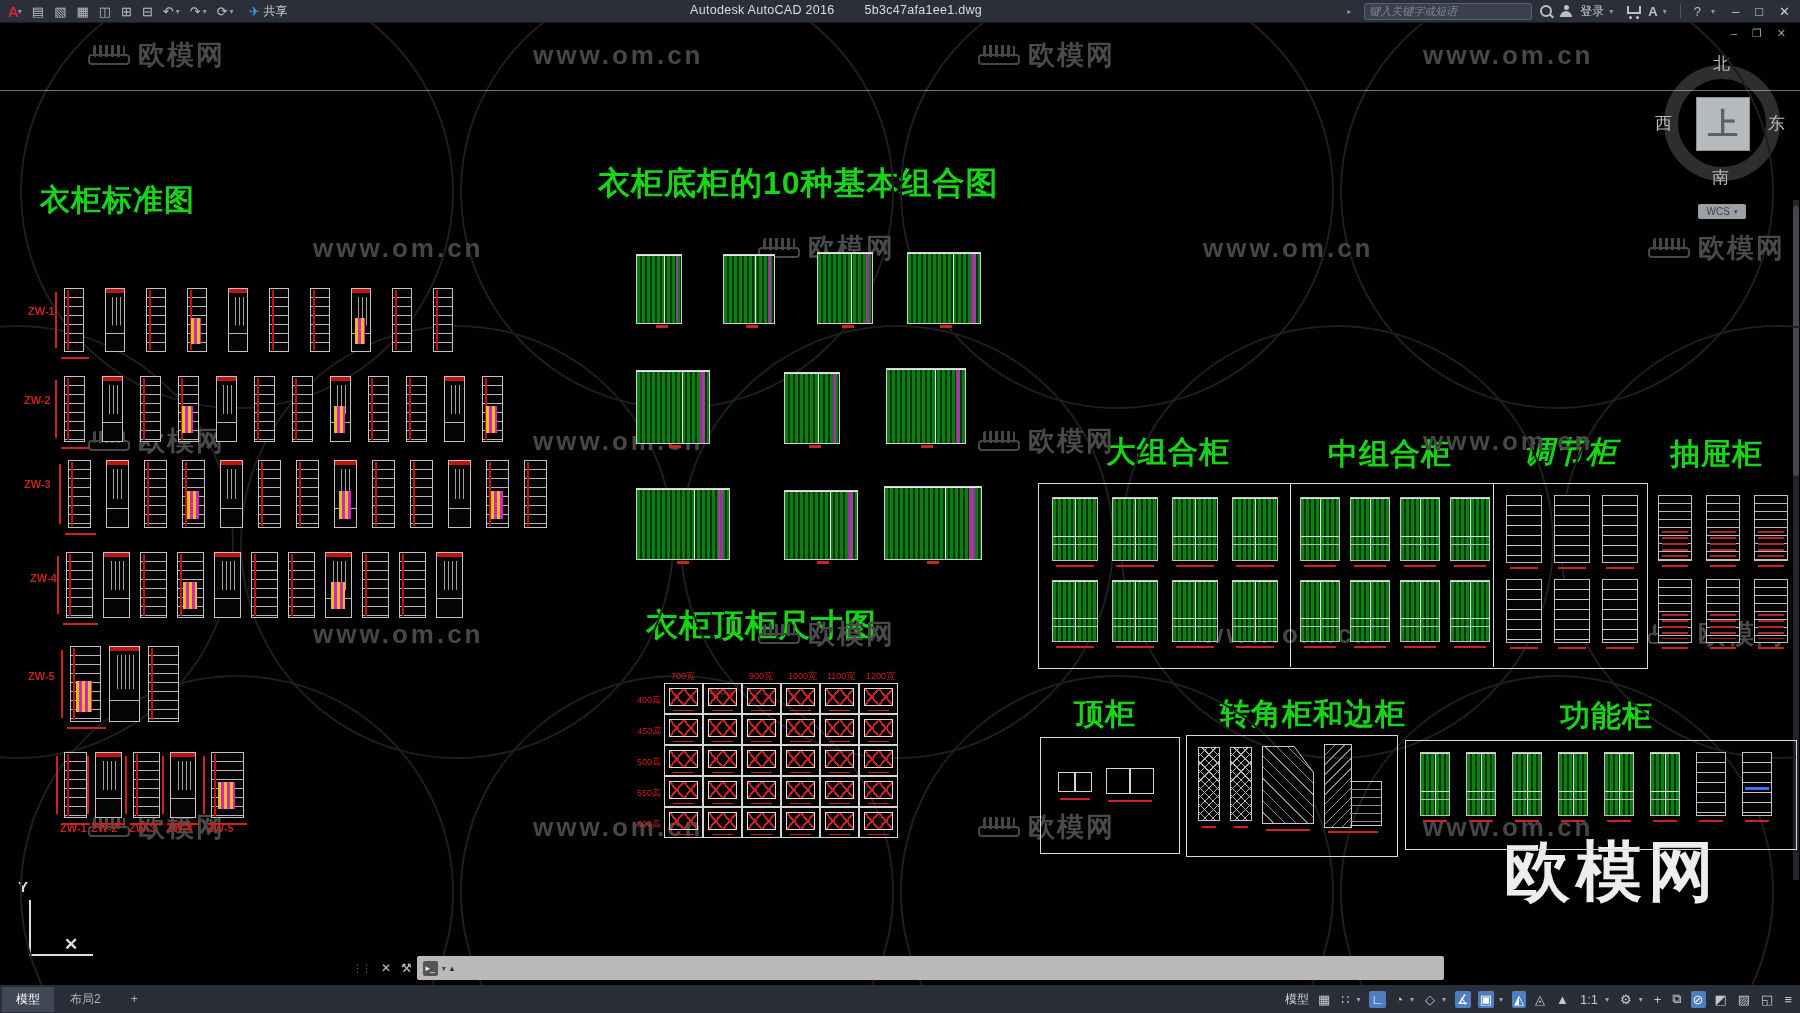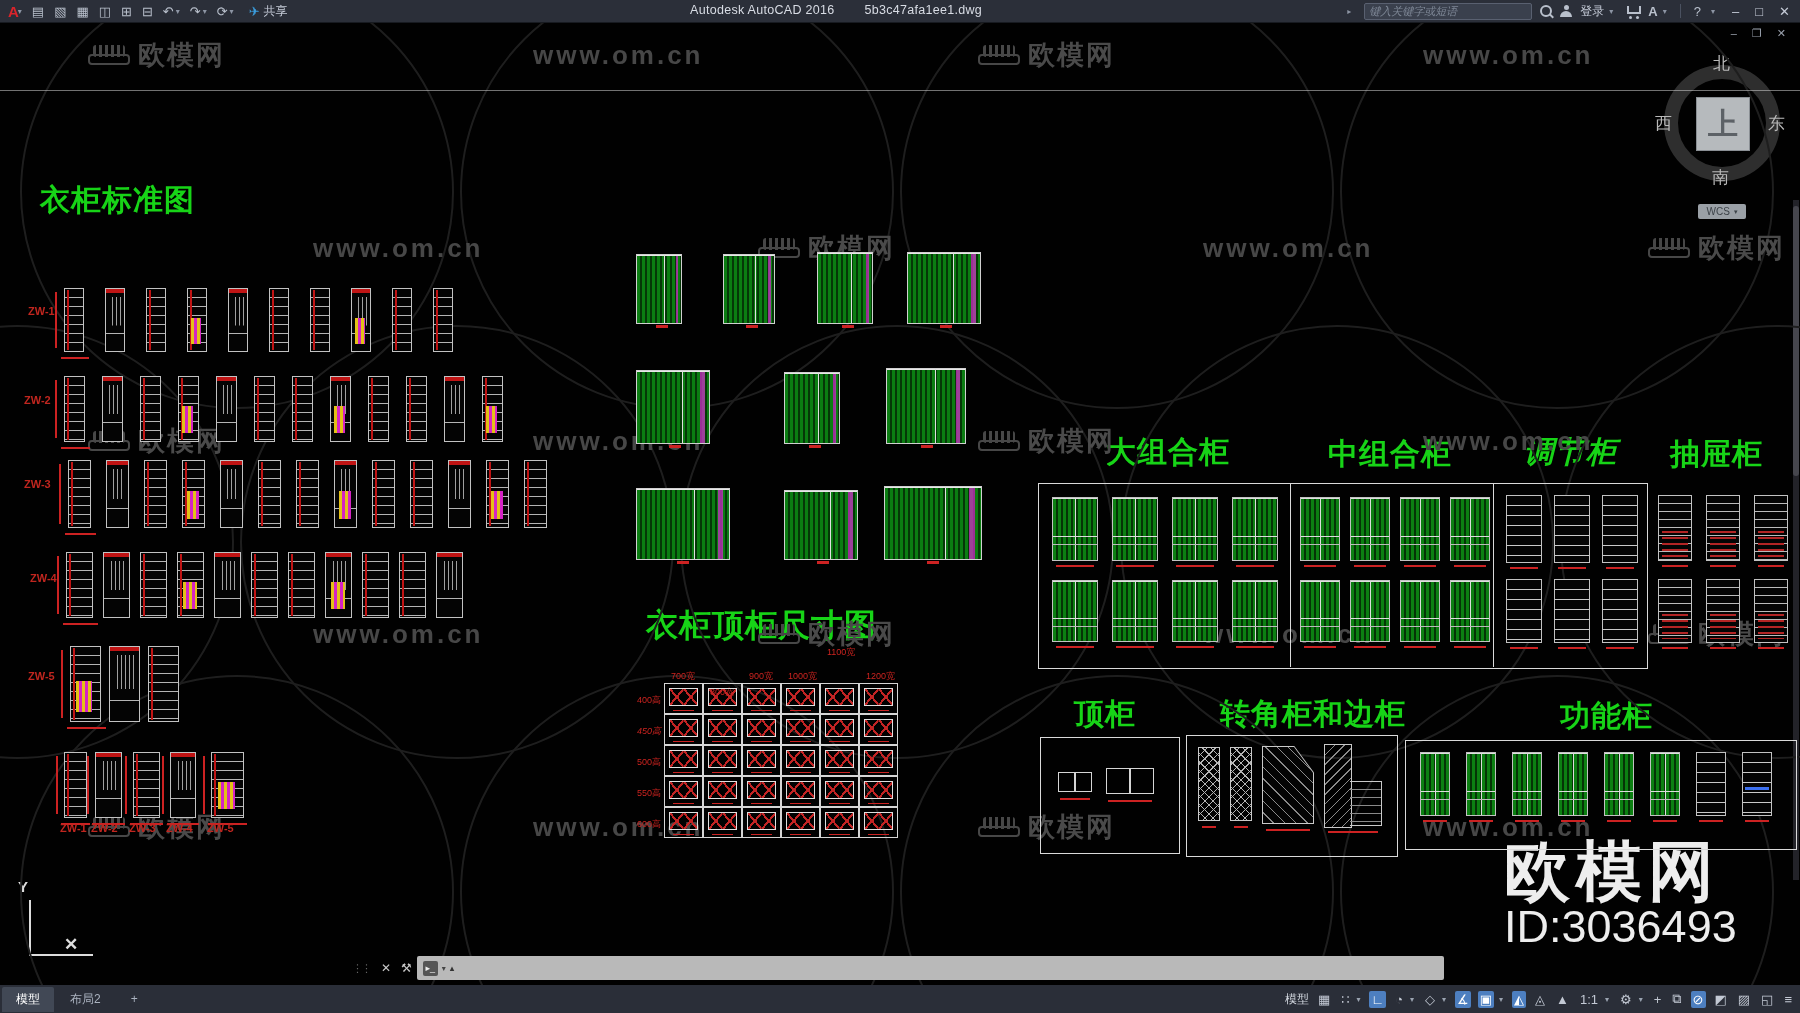--- a/index.html
+++ b/index.html
@@ -183,20 +183,21 @@
       <span class="win-btn">□</span>
       <span class="win-btn">✕</span>
     </span>
   </div>
 
   <div id="docwin">–  ❐  ✕</div>
 
   <div id="canvas">
 
     <div class="cad-title" style="left:40px;top:158px;">衣柜标准图</div>
+    <div class="cad-title" style="left:598px;top:140px;font-size:32px;">衣柜底柜的10种基本组合图</div>
     <div class="cad-title" style="left:646px;top:582px;font-size:32px;">衣柜顶柜尺寸图</div>
     <div class="cad-title" style="left:1106px;top:410px;">大组合柜</div>
     <div class="cad-title" style="left:1328px;top:412px;">中组合柜</div>
     <div class="cad-title" style="left:1524px;top:410px;font-style:italic;">调节柜</div>
     <div class="cad-title" style="left:1670px;top:412px;">抽屉柜</div>
     <div class="cad-title" style="left:1074px;top:672px;">顶柜</div>
     <div class="cad-title" style="left:1220px;top:672px;">转角柜和边柜</div>
     <div class="cad-title" style="left:1560px;top:674px;">功能柜</div>
 
     <div class="vc-ring" style="left:1664px;top:43px;width:88px;height:88px;"></div>
@@ -209,21 +210,20 @@
       <span>WCS</span>
         <span style="font-size:7px;">▾</span>
     </div>
 
     <div class="ucslab" style="left:18px;top:856px;">Y</div>
     <div class="ucsline" style="left:29px;top:878px;width:2px;height:56px;"></div>
     <div class="ucsline" style="left:29px;top:932px;width:64px;height:2px;"></div>
     <div class="ucslab" style="left:64px;top:912px;font-size:17px;">✕</div>
 
     <div id="brand-big" style="left:1504px;top:816px;">欧模网</div>
-    <div id="brand-id" style="left:1504px;top:882px;">ID:3036493</div>
 
     <div id="sb-track" style="left:1793px;top:178px;width:6px;height:680px;"></div>
     <div id="sb-thumb" style="left:1793px;top:184px;width:6px;height:270px;"></div>
   <div class="circle" style="left: 20px; top: -47px; width: 430px; height: 430px;"></div>
       <div class="circle" style="left: 460px; top: -47px; width: 430px; height: 430px;"></div>
       <div class="circle" style="left: 900px; top: -47px; width: 430px; height: 430px;"></div>
       <div class="circle" style="left: 1340px; top: -47px; width: 430px; height: 430px;"></div>
       <div class="circle" style="left: -200px; top: 303px; width: 430px; height: 430px;"></div>
       <div class="circle" style="left: 240px; top: 303px; width: 430px; height: 430px;"></div>
       <div class="circle" style="left: 680px; top: 303px; width: 430px; height: 430px;"></div>
@@ -375,21 +375,21 @@
       <div class="combo" style="left: 636px; top: 348px; width: 74px; height: 74px;"></div>
       <div class="combo" style="left: 784px; top: 350px; width: 56px; height: 72px;"></div>
       <div class="combo" style="left: 886px; top: 346px; width: 80px; height: 76px;"></div>
       <div class="combo" style="left: 636px; top: 466px; width: 94px; height: 72px;"></div>
       <div class="combo" style="left: 784px; top: 468px; width: 74px; height: 70px;"></div>
       <div class="combo" style="left: 884px; top: 464px; width: 98px; height: 74px;"></div>
       <div class="dimhdr" style="left: 671px; top: 648px;">700宽</div>
       <div class="dimhdr" style="left: 710px; top: 664px; text-align: center;">800宽</div>
       <div class="dimhdr" style="left: 749px; top: 648px;">900宽</div>
       <div class="dimhdr" style="left: 788px; top: 648px;">1000宽</div>
-      <div class="dimhdr" style="left: 827px; top: 624px;">1100宽</div>
+      <div class="dimhdr" style="left: 827px; top: 648px;">1100宽</div>
       <div class="dimhdr" style="left: 866px; top: 648px;">1200宽</div>
       <div class="dimhdr" style="left: 637px; top: 672px;">400高</div>
       <div class="dimhdr" style="left: 637px; top: 703px; font-style: italic;">450高</div>
       <div class="dimhdr" style="left: 637px; top: 734px;">500高</div>
       <div class="dimhdr" style="left: 637px; top: 765px;">550高</div>
       <div class="dimhdr" style="left: 637px; top: 796px;">600高</div>
       <div class="xcell" style="left: 664px; top: 661px; width: 39px; height: 31px;"></div>
       <div class="xcell" style="left: 703px; top: 661px; width: 39px; height: 31px;"></div>
       <div class="xcell" style="left: 742px; top: 661px; width: 39px; height: 31px;"></div>
       <div class="xcell" style="left: 781px; top: 661px; width: 39px; height: 31px;"></div>

